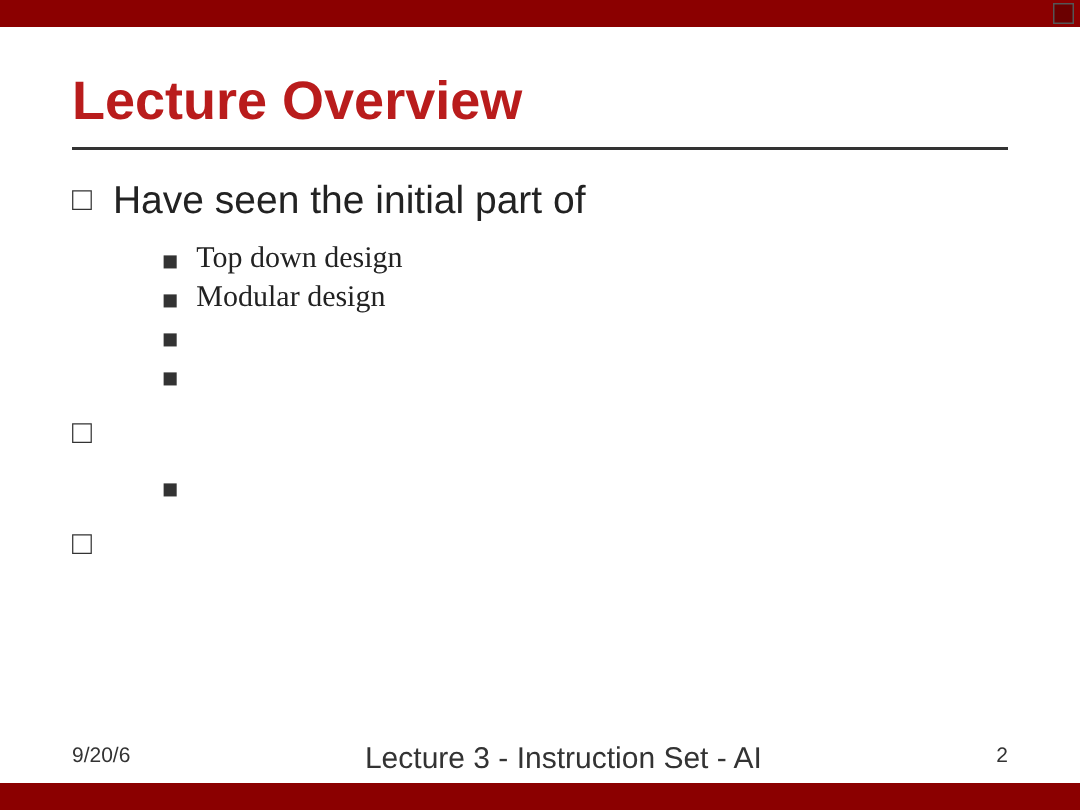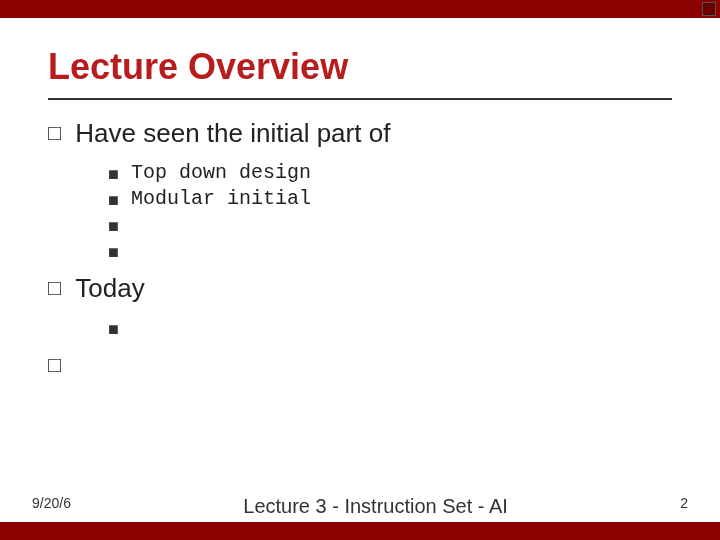--- a/index.html
+++ b/index.html
@@ -115,33 +115,33 @@
       color: #333;
       margin-right: 12px;
       font-size: 18px;
       margin-top: 3px;
       flex-shrink: 0;
     }
 
     .sub-text {
       font-size: 20px;
       color: #222222;
-      font-family: Liberation Mono, monospace;
+      font-family: Liberation Serif, serif;
     }
 
     
     .footer {
       position: absolute;
       bottom: 22px;
       left: 0;
       right: 0;
       display: flex;
       flex-direction: row;
       justify-content: space-between;
-      padding: 0 32px;
+      padding: 0 48px;
     }
 
     .footer-left {
       font-size: 14px;
       color: #333;
       font-family: Arial, Helvetica, sans-serif;
     }
 
     .footer-center {
       font-size: 20px;
@@ -174,33 +174,32 @@
     <span class="bullet-text">Have seen the initial part of</span>
   </div>
 
   <div class="sub-list">
     <div class="sub-item">
       <span class="sub-bullet">■</span>
       <span class="sub-text">Top down design</span>
     </div>
     <div class="sub-item">
       <span class="sub-bullet">■</span>
-      <span class="sub-text">Modular initial</span>
+      <span class="sub-text">Modular design</span>
     </div>
     <div class="sub-item">
       <span class="sub-bullet">■</span>
     </div>
     <div class="sub-item">
       <span class="sub-bullet">■</span>
     </div>
   </div>
 
   <div class="bullet-section">
     <span class="bullet-icon">□</span>
-    <span class="bullet-text">Today</span>
   </div>
 
   <div class="sub-list">
     <div class="sub-item">
       <span class="sub-bullet">■</span>
     </div>
   </div>
 
   <div class="bullet-section">
     <span class="bullet-icon">□</span>

